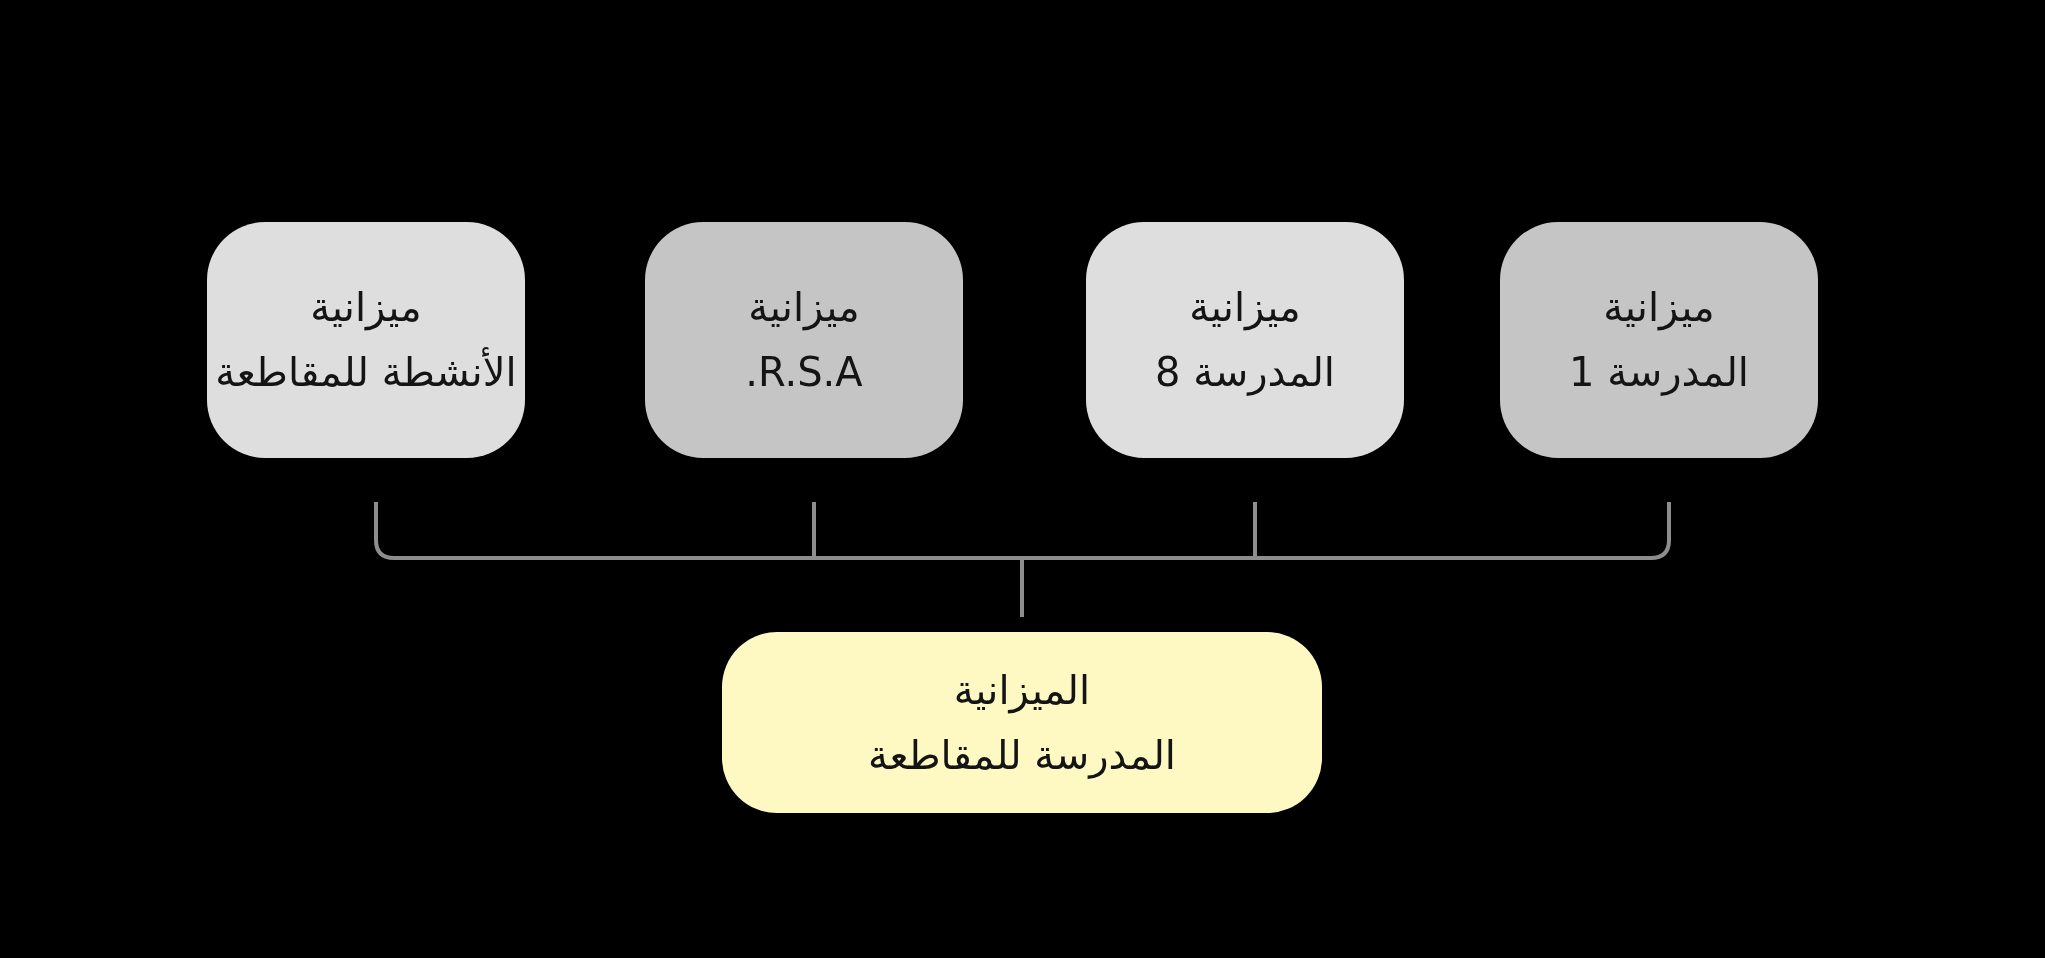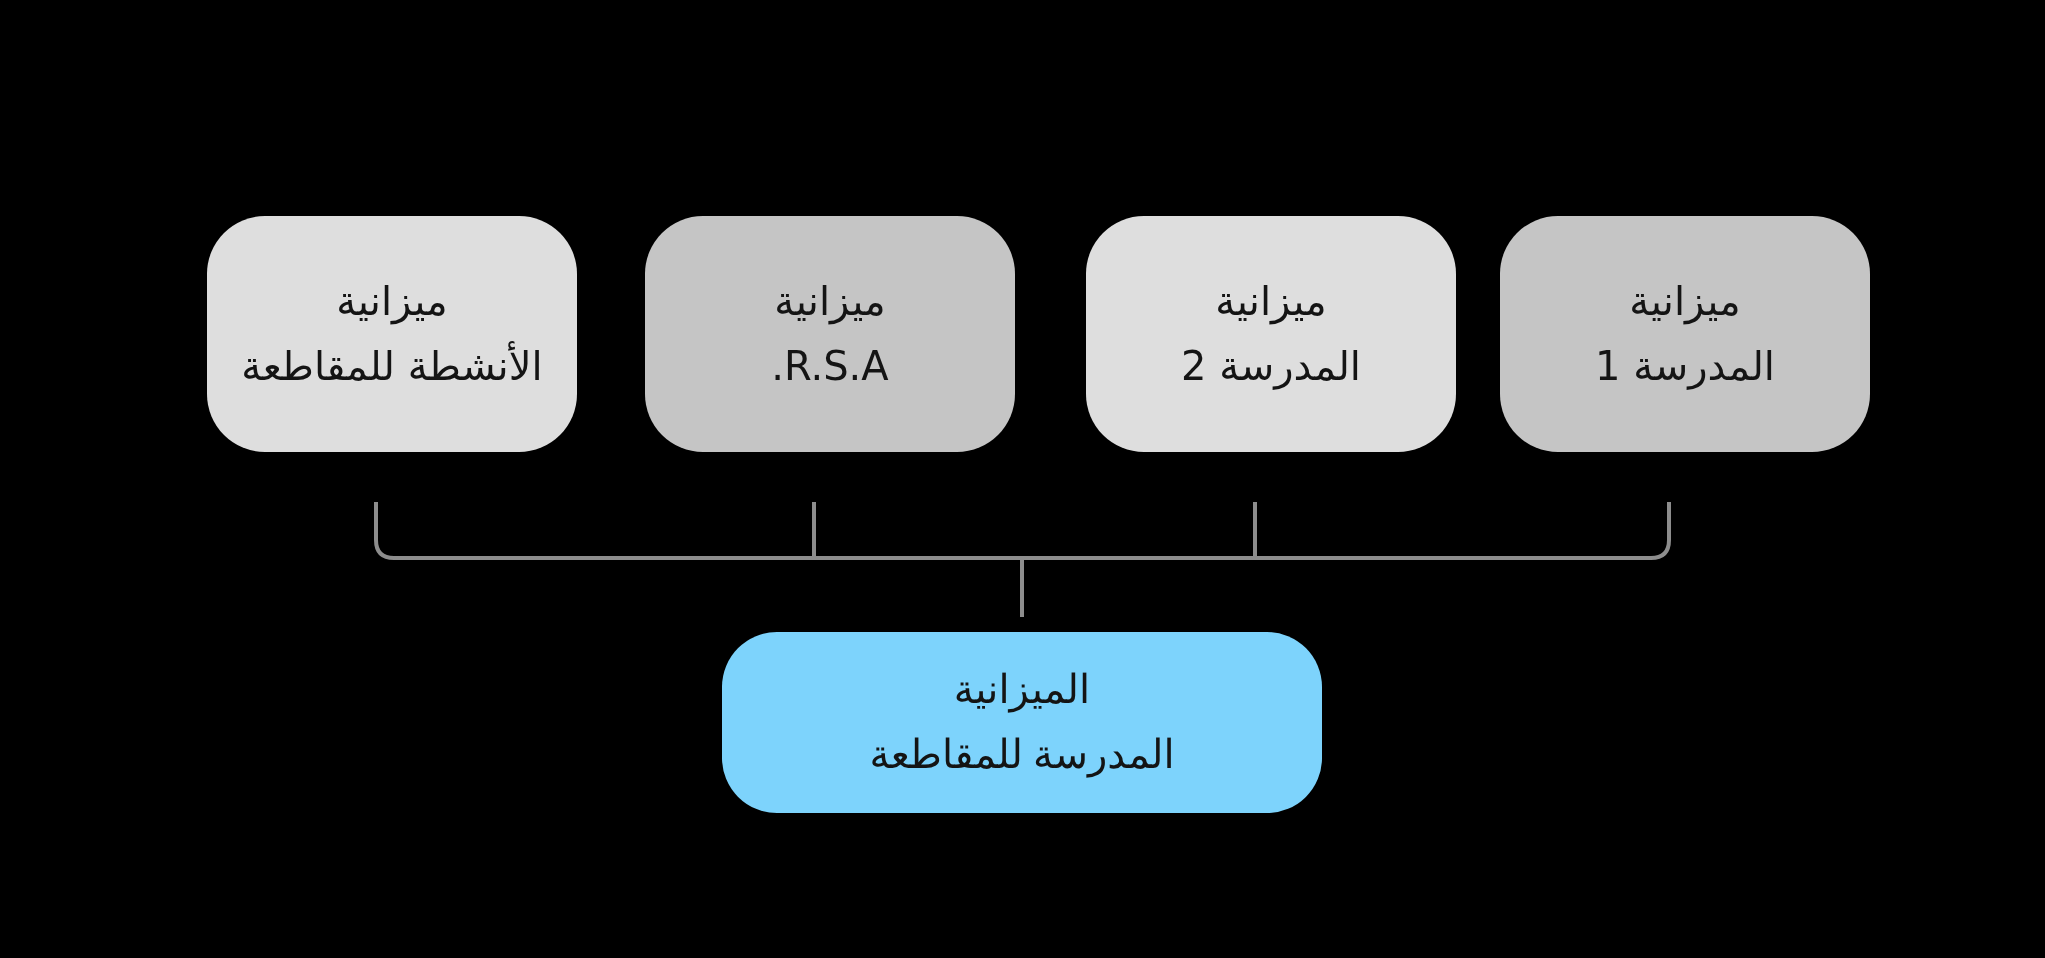--- a/index.html
+++ b/index.html
@@ -36,22 +36,22 @@
     display: flex;
     flex-direction: column;
     justify-content: center;
     align-items: center;
     text-align: center;
     color: #141414;
     font-size: 40px;
     line-height: 1.62;
   }
   .top-node {
-    top: 216px;
-    width: 370px;
+    top: 222px;
+    width: 318px;
     height: 236px;
   }
   .pos-1 { left: 1500px; }  
   .pos-2 { left: 1086px; }  
   .pos-3 { left: 645px;  }  
   .pos-4 { left: 207px;  }  
   .bottom-node {
     left: 722px;
     top: 632px;
     width: 600px;
@@ -75,31 +75,31 @@
     <path d="M1022 560 V617" style="stroke: rgb(141, 141, 141);"></path>
   </svg>
 
   <div class="node top-node pos-1" style="background-color: rgb(197, 197, 197);">
     <span class="line">ميزانية</span>
     <span class="line">المدرسة 1</span>
   </div>
 
   <div class="node top-node pos-2" style="background-color: rgb(222, 222, 222);">
     <span class="line">ميزانية</span>
-    <span class="line">المدرسة 2</span>
+    <span class="line">المدرسة 8</span>
   </div>
 
   <div class="node top-node pos-3" style="background-color: rgb(197, 197, 197);">
     <span class="line">ميزانية</span>
     <span class="line">R.S.A.</span>
   </div>
 
   <div class="node top-node pos-4" style="background-color: rgb(222, 222, 222);">
     <span class="line">ميزانية</span>
     <span class="line">الأنشطة للمقاطعة</span>
   </div>
 
-  <div class="node bottom-node" style="background-color: #7dd3fc; font-family: Liberation Serif, serif;">
+  <div class="node bottom-node" style="background-color: #fef9c3;">
     <span class="line">الميزانية</span>
     <span class="line">المدرسة للمقاطعة</span>
   </div>
 
 </div>
 
 </body></html>

